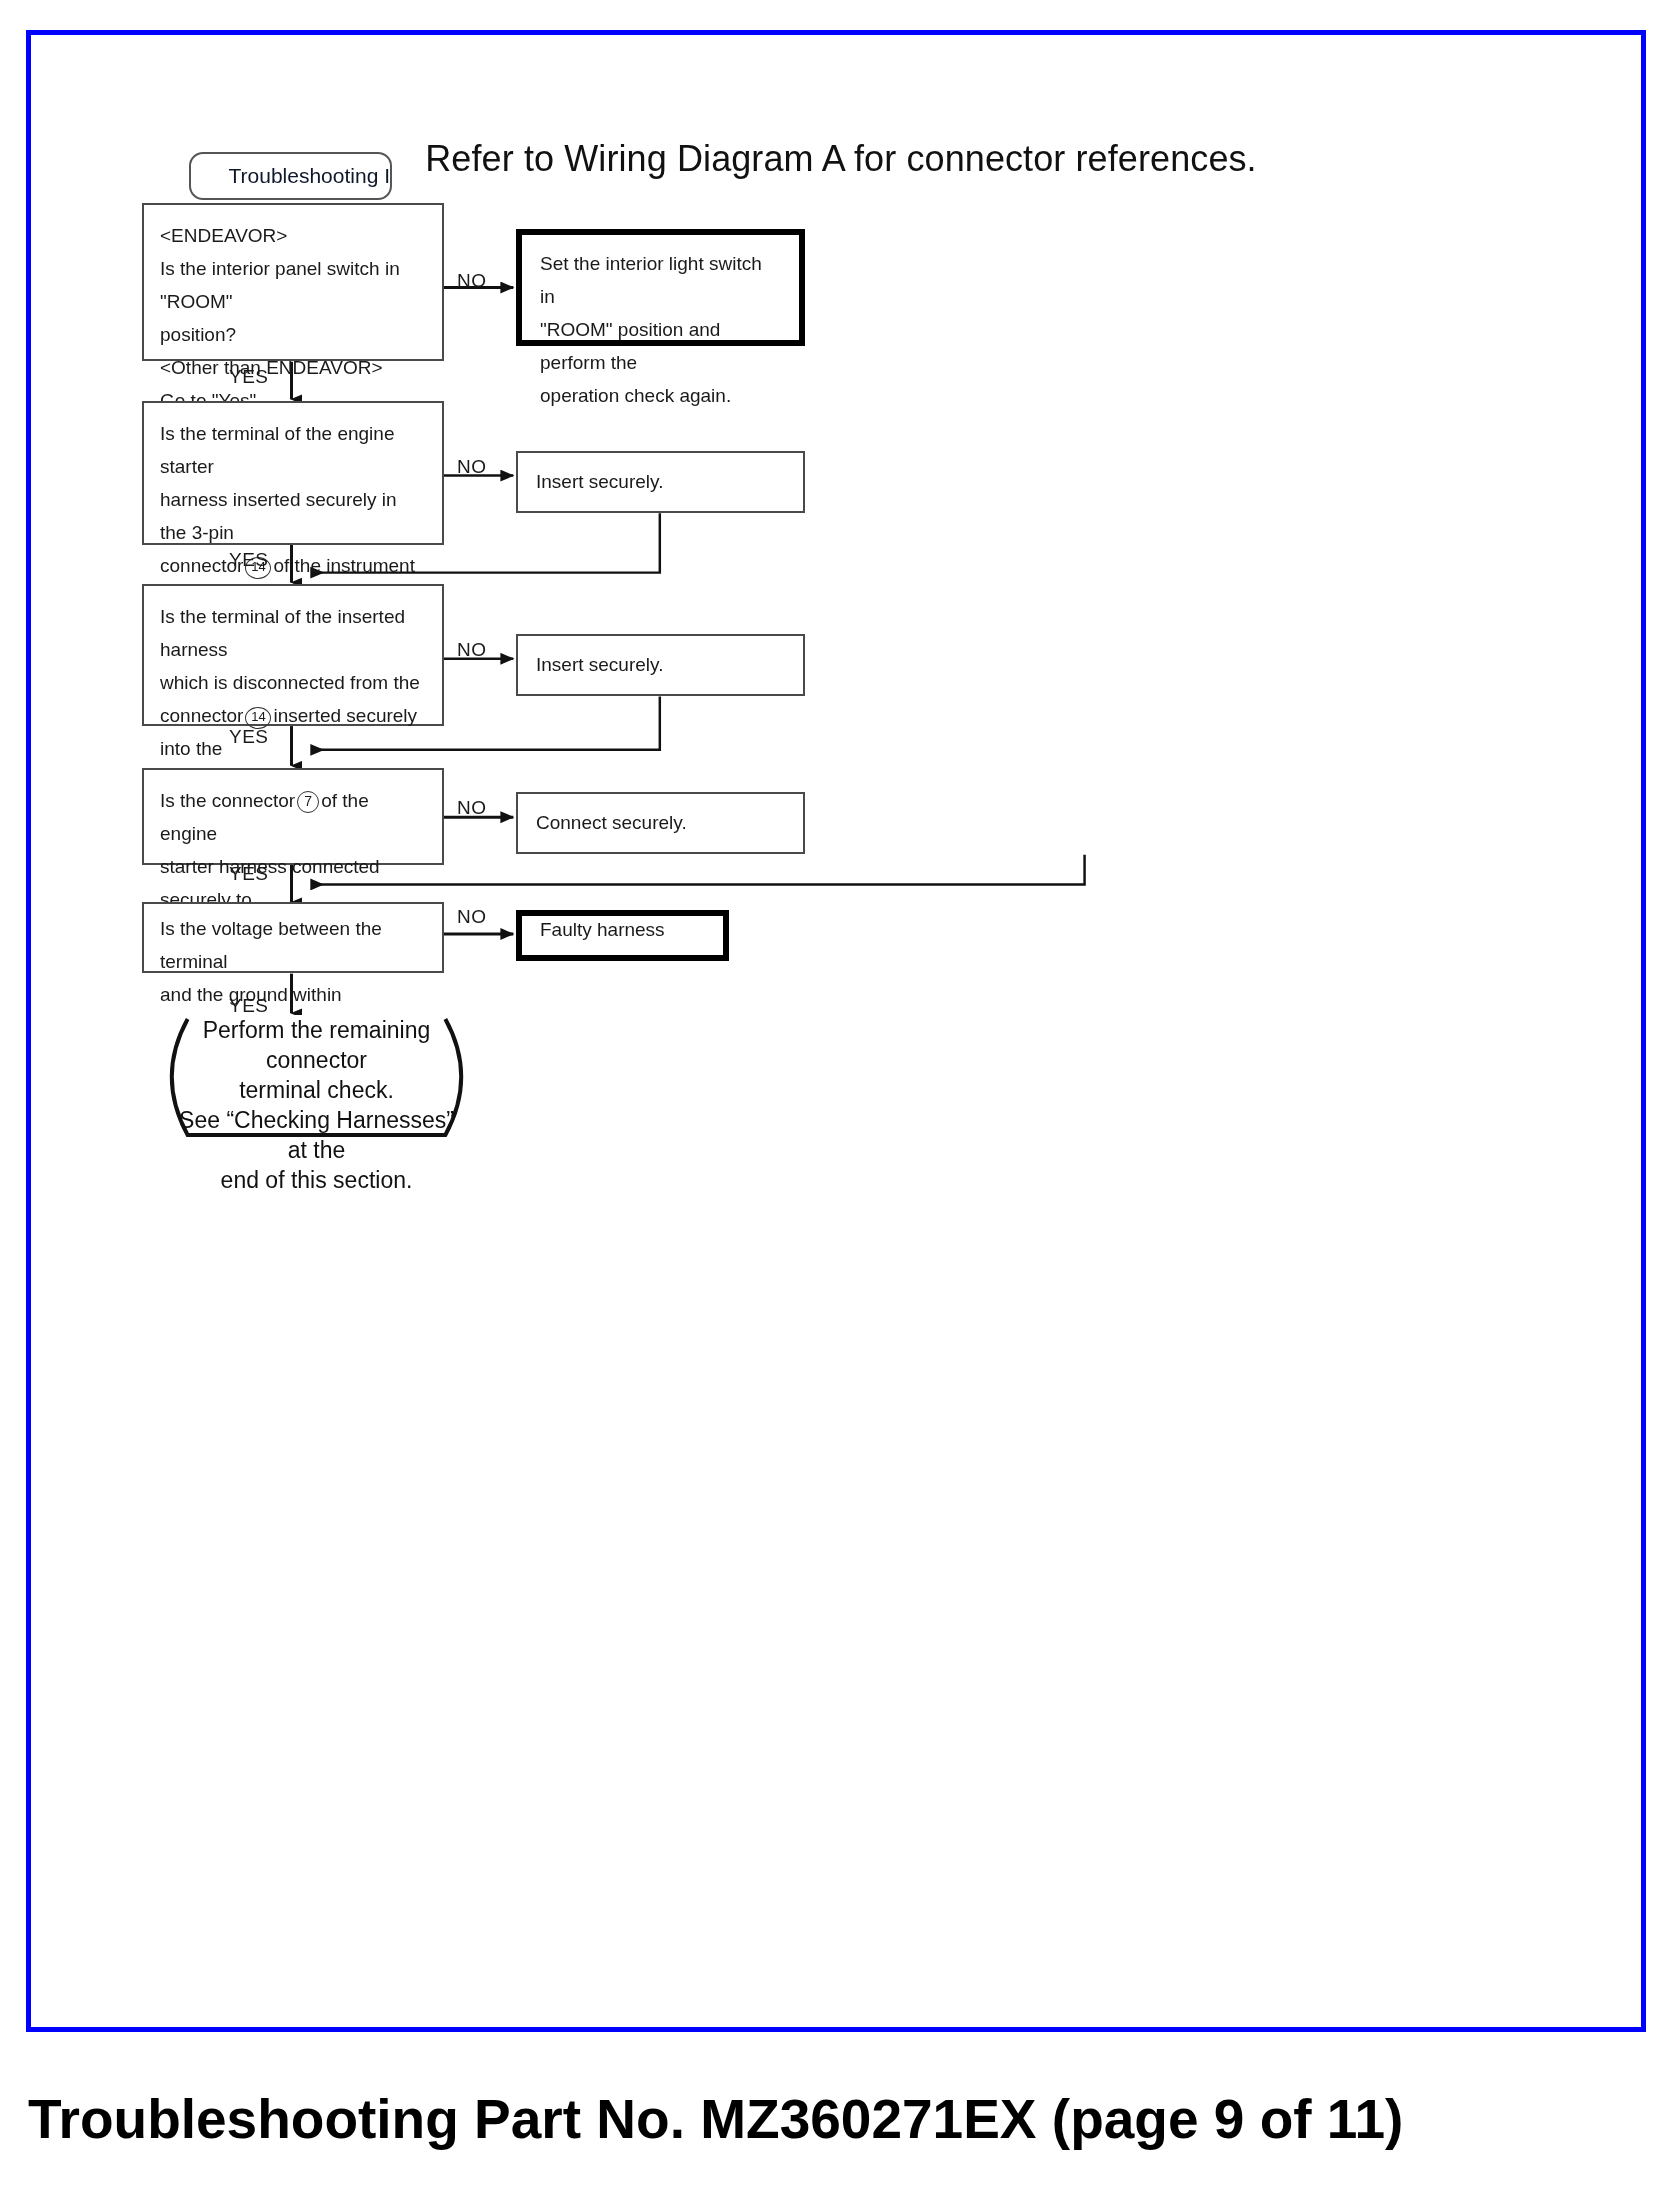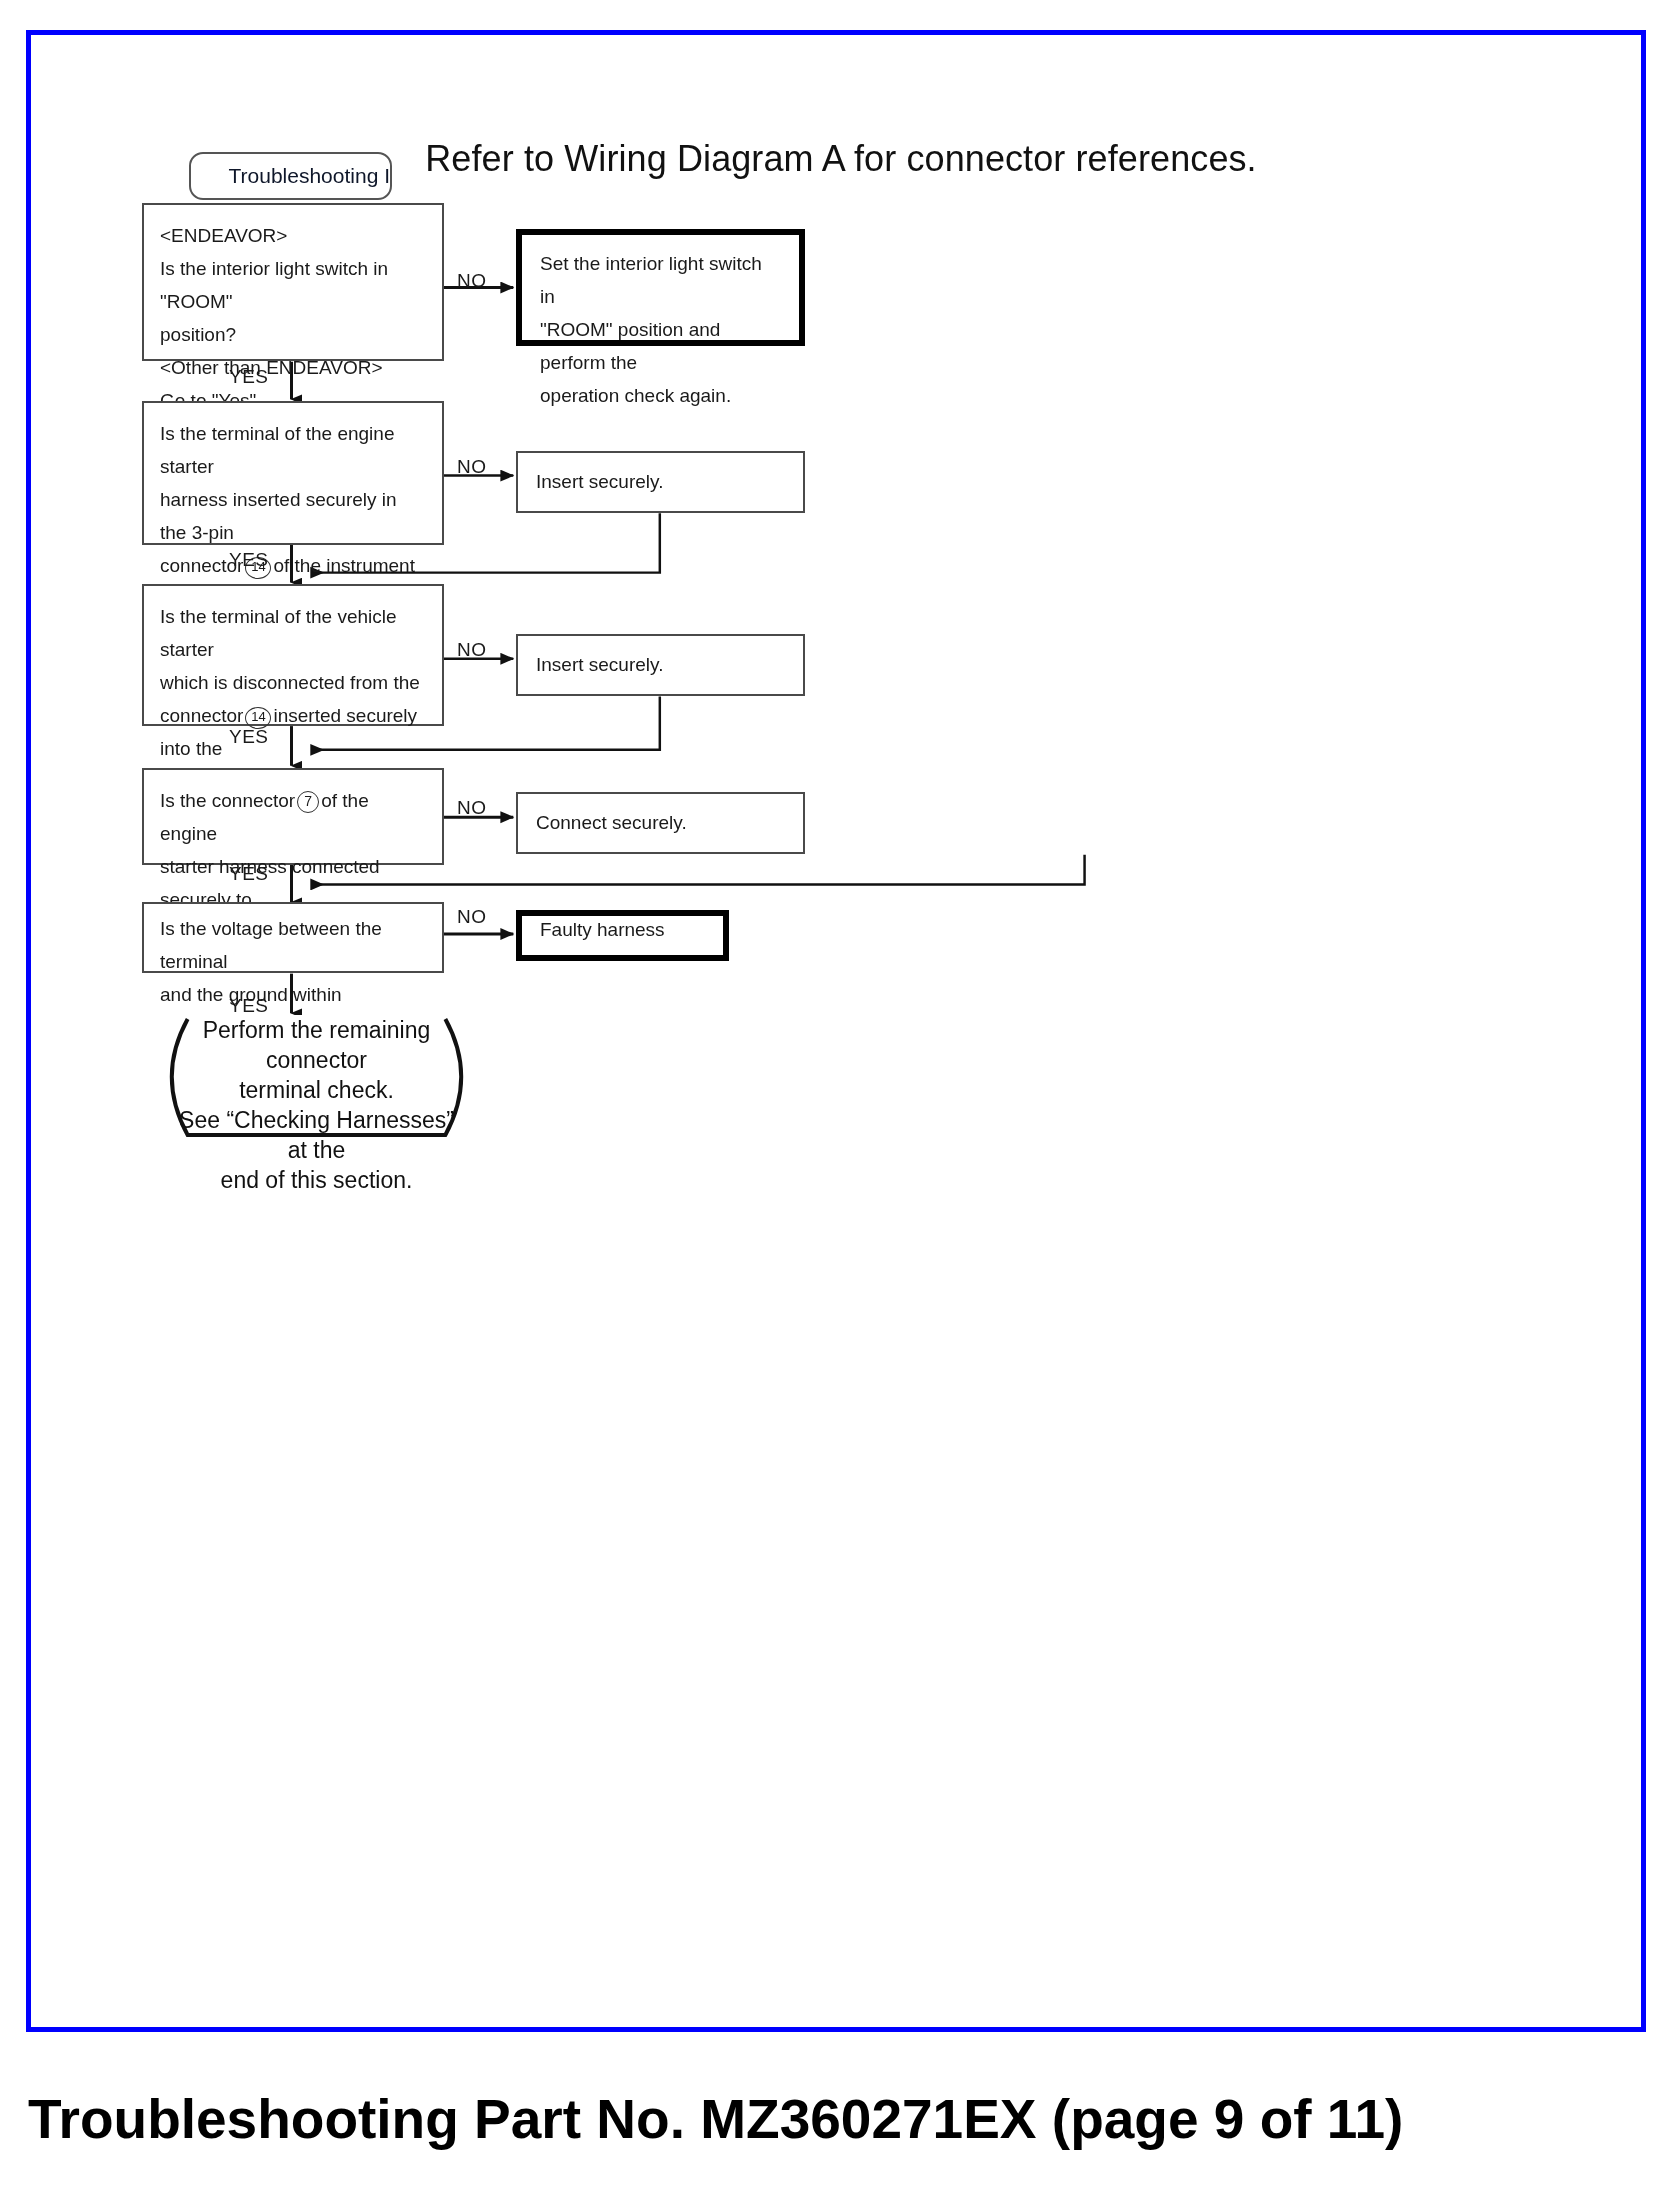--- a/index.html
+++ b/index.html
@@ -202,21 +202,21 @@
 
       <line x1="263" y1="948" x2="263" y2="988" stroke="#111111" stroke-width="3" marker-end="url(#arrow-down)"></line>
     </svg>
 
     <div class="node start-node" style="left:158px; top:117px; width:203px; height:48px;">
       <span>Troubleshooting I</span>
     </div>
 
     <div class="node decision-node" style="left:111px; top:168px; width:302px; height:158px;">
       <span class="line-row">&lt;ENDEAVOR&gt;</span>
-      <span class="line-row">Is the interior light switch in "ROOM"</span>
+      <span class="line-row">Is the interior panel switch in "ROOM"</span>
       <span class="line-row">position?</span>
       <span class="line-row">&lt;Other than ENDEAVOR&gt;</span>
       <span class="line-row">Go to "Yes".</span>
     </div>
 
     <div class="branch-label" style="left:426px; top:235px;">NO</div>
     <div class="branch-label" style="left:198px; top:331px;">YES</div>
 
     <div class="node action-node-bold" style="left:485px; top:194px; width:289px; height:117px;">
       <span class="line-row">Set the interior light switch in</span>
@@ -233,21 +233,21 @@
     </div>
 
     <div class="branch-label" style="left:426px; top:421px;">NO</div>
     <div class="branch-label" style="left:198px; top:514px;">YES</div>
 
     <div class="node action-node" style="left:485px; top:416px; width:289px; height:62px;">
       <span>Insert securely.</span>
     </div>
 
     <div class="node decision-node" style="left:111px; top:549px; width:302px; height:142px;">
-      <span class="line-row">Is the terminal of the vehicle starter</span>
+      <span class="line-row">Is the terminal of the inserted harness</span>
       <span class="line-row">which is disconnected from the</span>
       <span class="line-row">connector<span class="conn wide">14</span>inserted securely into the</span>
       <span class="line-row">connector<span class="conn">8</span>of the engine starter</span>
       <span class="line-row">harness?</span>
     </div>
 
     <div class="branch-label" style="left:426px; top:604px;">NO</div>
     <div class="branch-label" style="left:198px; top:691px;">YES</div>
 
     <div class="node action-node" style="left:485px; top:599px; width:289px; height:62px;">

